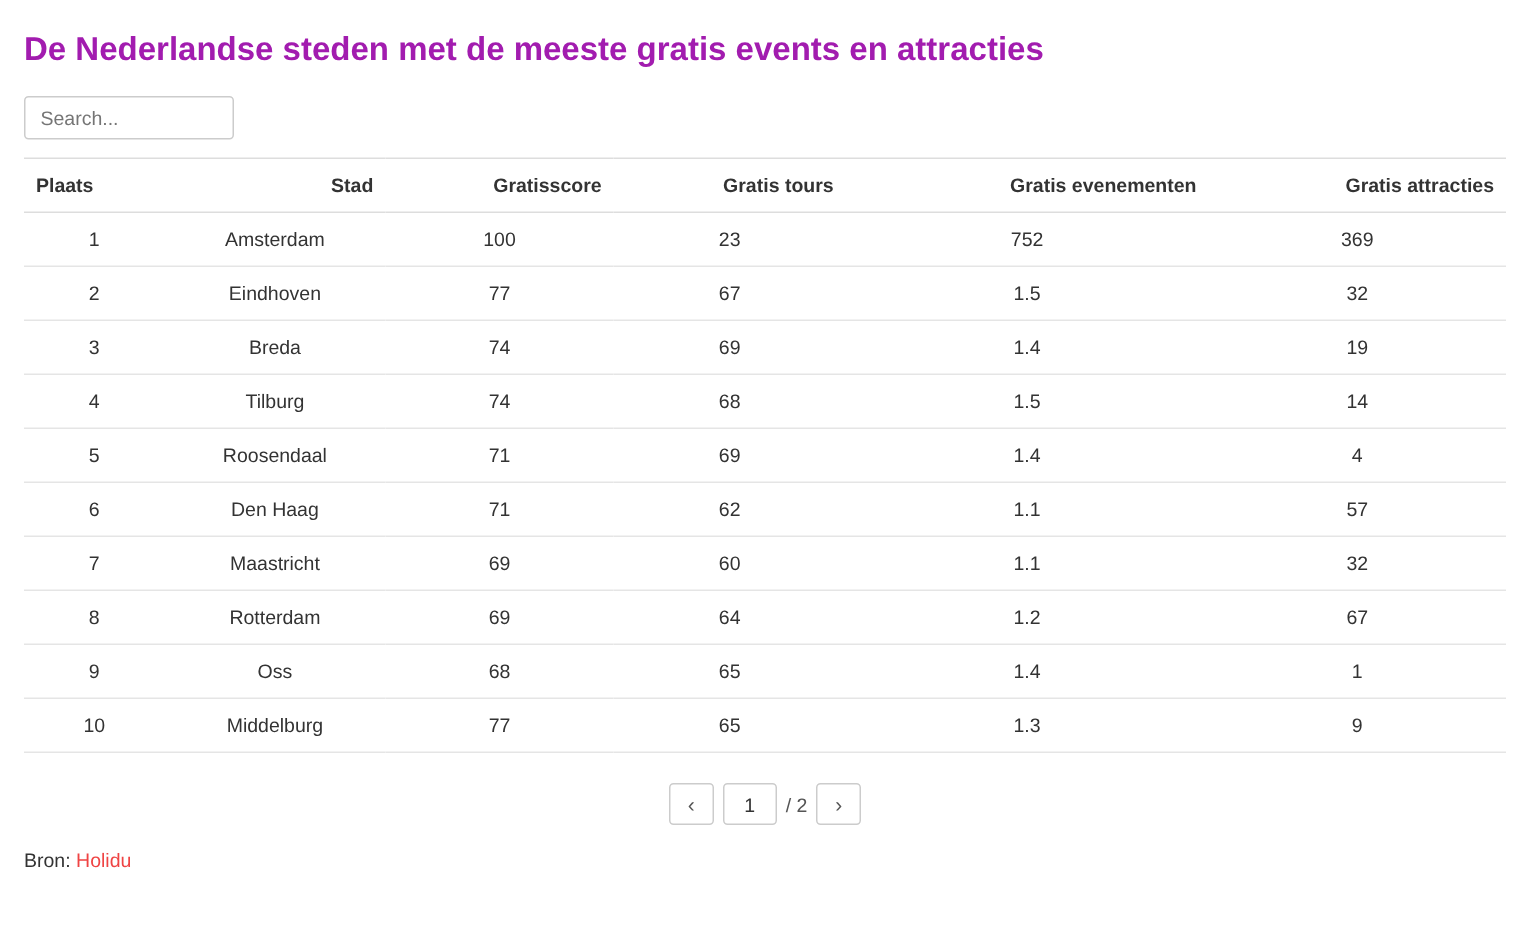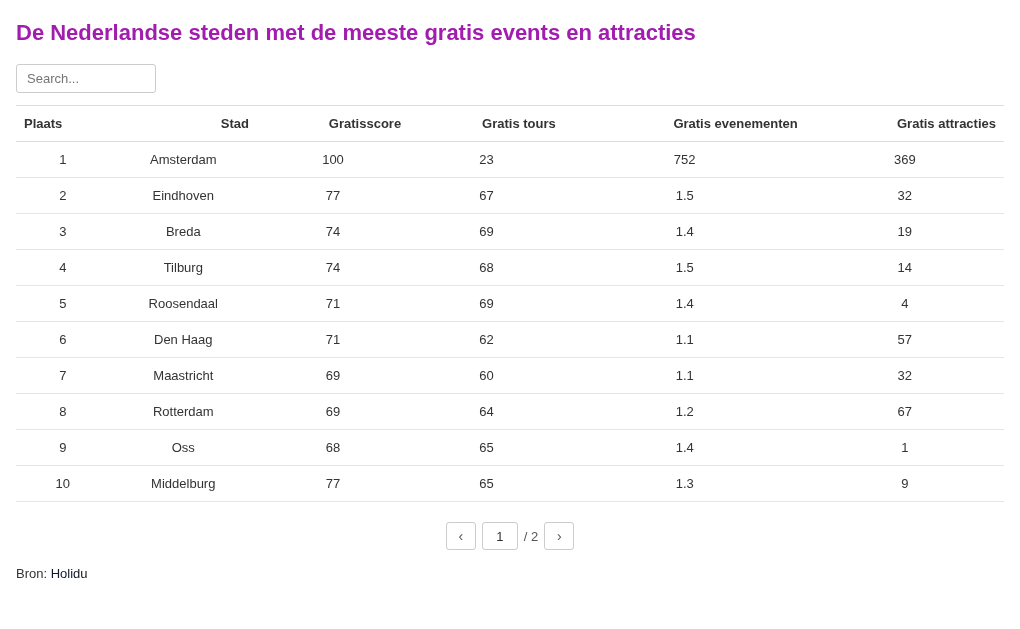--- a/index.html
+++ b/index.html
@@ -108,21 +108,21 @@
       color: #555;
     }
 
     .source-line {
       margin-top: 16px;
       font-size: 13px;
       color: #333;
     }
 
     .source-line a {
-      color: #0f172a;
+      color: #ef4444;
       text-decoration: none;
     }
   </style>
 </head>
 <body>
 
 <h1>De Nederlandse steden met de meeste gratis events en attracties</h1>
 
 <div class="search-container">
   <input class="search-input" type="text" placeholder="Search..." style="">

